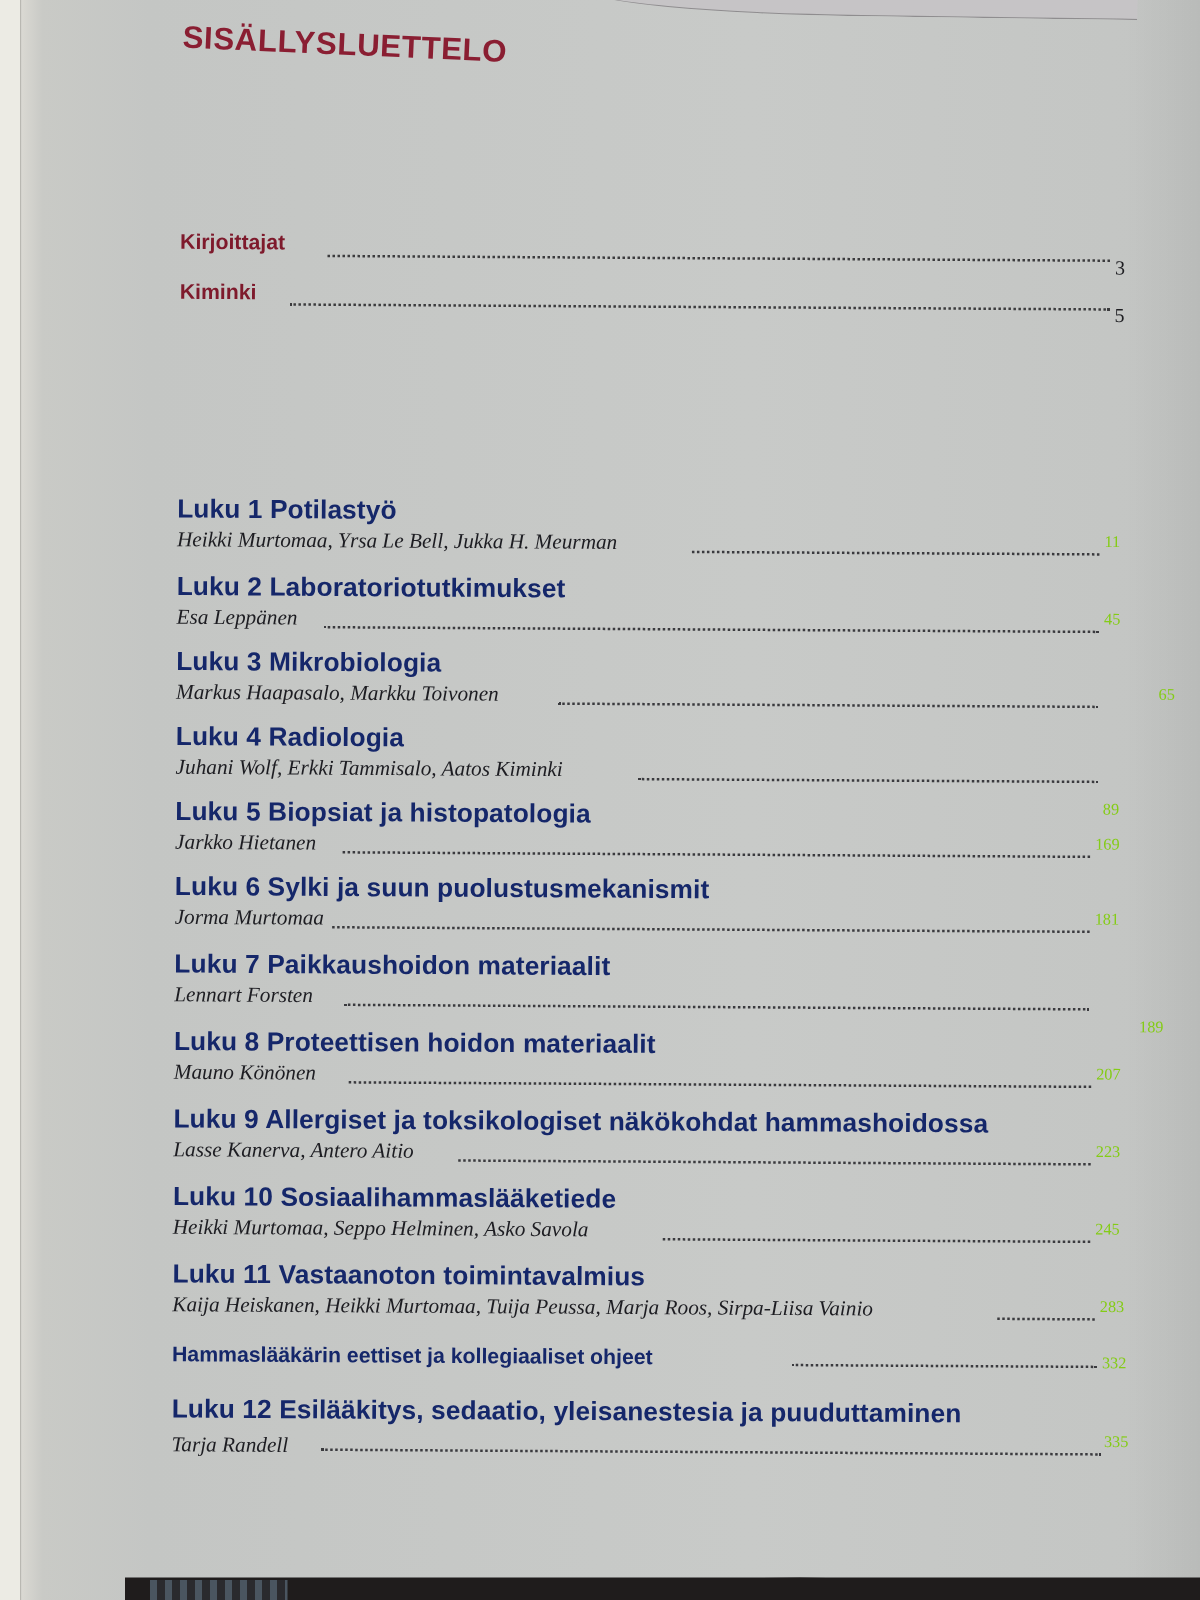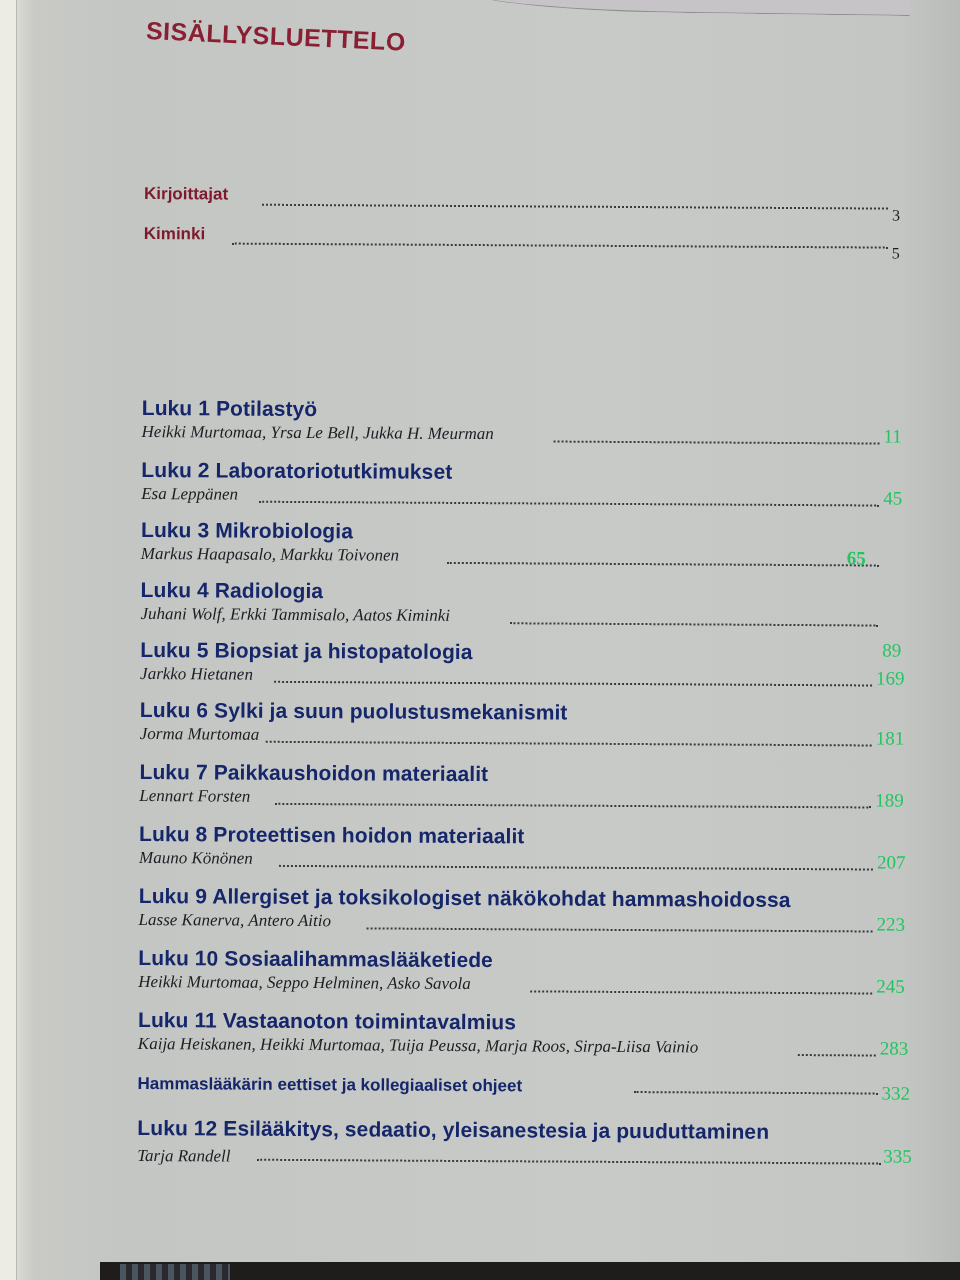--- a/index.html
+++ b/index.html
@@ -33,21 +33,21 @@
   .front-label { position:absolute; left:0; top:0; color:#7e1a2c; font-weight:bold; font-size:17px; }
   .front-leader {
     position:absolute; height:0; border-bottom:2px dotted #3b3b3d;
   }
   .front-page { position:absolute; right:0; font-family:"Liberation Serif", serif; font-size:16px; color:#1e1e22; }
 
   .chapter { position:absolute; left:144px; width:770px; height:58px; }
   .ch-title { position:absolute; left:0; top:0; color:#15276a; font-weight:bold; font-size:21px; white-space:nowrap; letter-spacing:0.1px; }
   .ch-author { position:absolute; left:0; top:26px; font-family:"Liberation Serif", serif; font-style:italic; font-size:17px; color:#1d1d22; white-space:nowrap; }
   .ch-leader { position:absolute; top:42px; height:0; border-bottom:2px dotted #3a3a3e; }
-  .ch-page { position:absolute; top:25px; font-family:"Liberation Serif", serif; font-size:19px; color:#22c55e; }
+  .ch-page { position:absolute; top:25px; font-family:"Liberation Serif", serif; font-size:13px; color:#84cc16; }
 
   .special-title { position:absolute; color:#15276a; font-weight:bold; font-size:17px; white-space:nowrap; }
 
   .shadow-right { position:absolute; right:0; top:0; width:60px; height:1280px; background:linear-gradient(90deg, rgba(0,0,0,0) 0, rgba(0,0,0,0.05) 100%); }
   .floor { position:absolute; left:100px; top:1262px; width:860px; height:18px; background:#1f1c1c; }
   .floor-stripe { position:absolute; left:120px; top:1264px; width:110px; height:16px; background:repeating-linear-gradient(90deg,#4a5560 0 6px,#2a2a2e 6px 12px); }
 </style>
 </head>
 <body>
 
@@ -83,21 +83,21 @@
     <span class="ch-title">Luku 2 Laboratoriotutkimukset</span>
     <span class="ch-author">Esa Leppänen</span>
     <span class="ch-leader" style="left:118px; width:620px;"></span>
     <span class="ch-page" style="left:742px;">45</span>
   </div>
 
   <div class="chapter" style="top:518px;">
     <span class="ch-title">Luku 3 Mikrobiologia</span>
     <span class="ch-author">Markus Haapasalo, Markku Toivonen</span>
     <span class="ch-leader" style="left:306px; width:432px;"></span>
-    <span class="ch-page" style="left:706px;font-weight:bold;">65</span>
+    <span class="ch-page" style="left:786px;">65</span>
   </div>
 
   <div class="chapter" style="top:578px;">
     <span class="ch-title">Luku 4 Radiologia</span>
     <span class="ch-author">Juhani Wolf, Erkki Tammisalo, Aatos Kiminki</span>
     <span class="ch-leader" style="left:370px; width:368px;"></span>
     <span class="ch-page" style="left:742px;margin-top:32px;">89</span>
   </div>
 
   <div class="chapter" style="top:638px;">
@@ -111,21 +111,21 @@
     <span class="ch-title">Luku 6 Sylki ja suun puolustusmekanismit</span>
     <span class="ch-author">Jorma Murtomaa</span>
     <span class="ch-leader" style="left:126px; width:606px;"></span>
     <span class="ch-page" style="left:736px;">181</span>
   </div>
 
   <div class="chapter" style="top:760px;">
     <span class="ch-title">Luku 7 Paikkaushoidon materiaalit</span>
     <span class="ch-author">Lennart Forsten</span>
     <span class="ch-leader" style="left:136px; width:596px;"></span>
-    <span class="ch-page" style="left:736px;">189</span>
+    <span class="ch-page" style="left:772px;margin-top:24px;">189</span>
   </div>
 
   <div class="chapter" style="top:822px;">
     <span class="ch-title">Luku 8 Proteettisen hoidon materiaalit</span>
     <span class="ch-author">Mauno Könönen</span>
     <span class="ch-leader" style="left:140px; width:594px;"></span>
     <span class="ch-page" style="left:738px;">207</span>
   </div>
 
   <div class="chapter" style="top:884px;">

